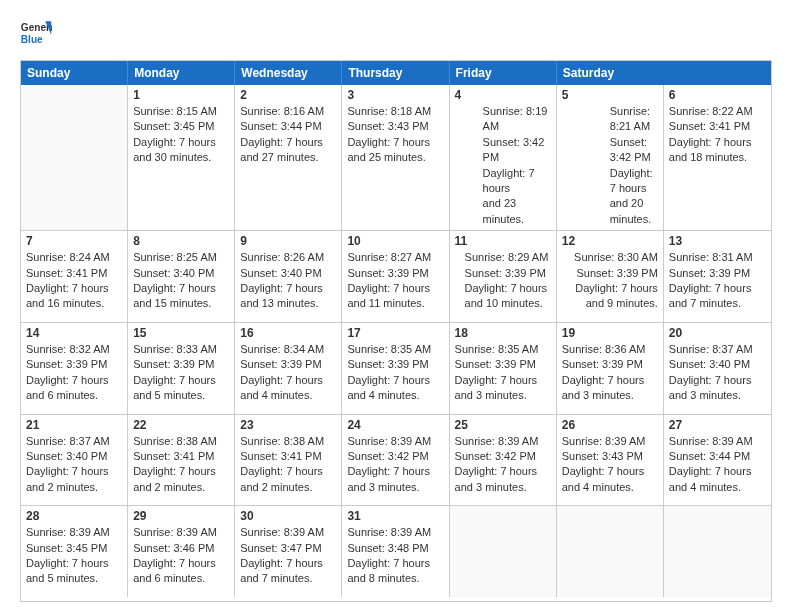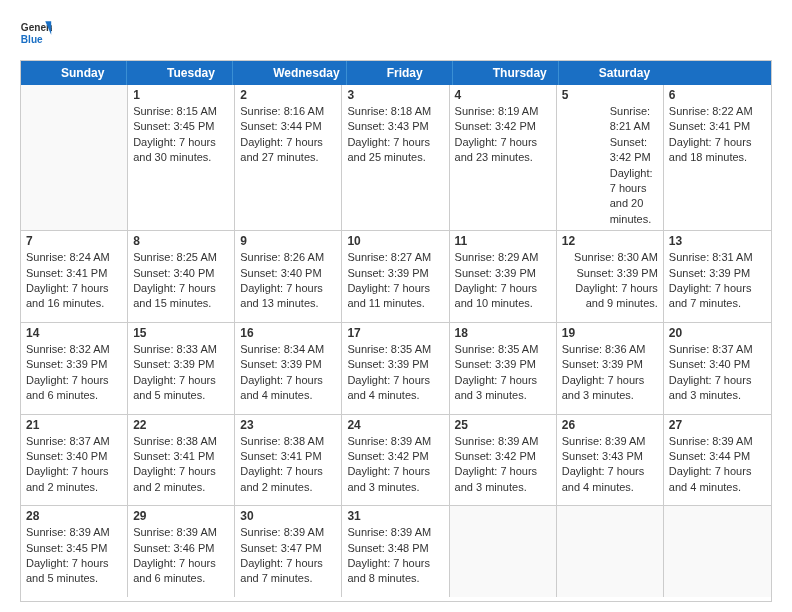--- a/index.html
+++ b/index.html
@@ -53,21 +53,20 @@
       grid-template-columns: repeat(7, 1fr);
       background: #1a6fc4;
     }
     .cal-header-cell {
       color: #fff;
       font-size: 12px;
       font-weight: bold;
       padding: 5px 6px;
       text-align: left;
       border-right: 1px solid #3a8fd4;
-      margin-left: 34px;
     }
     .cal-header-cell:last-child { border-right: none; }
     .cal-body {
       display: flex;
       flex-direction: column;
     }
     .cal-row {
       display: grid;
       grid-template-columns: repeat(7, 1fr);
       border-bottom: 1px solid #ccc;
@@ -109,24 +108,24 @@
     </div>
     <div class="title-block">
       <div class="month-title"></div>
       <div class="subtitle"></div>
     </div>
   </div>
 
   <div class="calendar">
     <div class="cal-header-row">
     <div class="cal-header-cell">Sunday</div>
-        <div class="cal-header-cell">Tuesday</div>
+        <div class="cal-header-cell">Monday</div>
         <div class="cal-header-cell">Wednesday</div>
+        <div class="cal-header-cell">Thursday</div>
         <div class="cal-header-cell">Friday</div>
-        <div class="cal-header-cell">Thursday</div>
         <div class="cal-header-cell">Saturday</div>
       </div>
     <div class="cal-body" style="height: calc(100% - 28px);">
     <div class="cal-row" style="flex: 1 1 0%;">
           <div class="cal-cell empty"></div>
           <div class="cal-cell">
             <div class="day-num">1</div>
             <div class="day-info" style="white-space: pre-line;">Sunrise: 8:15 AM
 Sunset: 3:45 PM
 Daylight: 7 hours
@@ -141,21 +140,21 @@
           </div>
           <div class="cal-cell">
             <div class="day-num">3</div>
             <div class="day-info" style="white-space: pre-line;">Sunrise: 8:18 AM
 Sunset: 3:43 PM
 Daylight: 7 hours
 and 25 minutes.</div>
           </div>
           <div class="cal-cell">
             <div class="day-num">4</div>
-            <div class="day-info" style="white-space: pre-line;">Sunrise: 8:19 AM
+            <div class="day-info" style="white-space: pre-line; margin-left: 28px;">Sunrise: 8:19 AM
 Sunset: 3:42 PM
 Daylight: 7 hours
 and 23 minutes.</div>
           </div>
           <div class="cal-cell">
             <div class="day-num">5</div>
             <div class="day-info" style="white-space: pre-line; margin-left: 48px;">Sunrise: 8:21 AM
 Sunset: 3:42 PM
 Daylight: 7 hours
 and 20 minutes.</div>
@@ -192,21 +191,21 @@
           </div>
           <div class="cal-cell">
             <div class="day-num">10</div>
             <div class="day-info" style="white-space: pre-line;">Sunrise: 8:27 AM
 Sunset: 3:39 PM
 Daylight: 7 hours
 and 11 minutes.</div>
           </div>
           <div class="cal-cell">
             <div class="day-num">11</div>
-            <div class="day-info" style="white-space: pre-line;">Sunrise: 8:29 AM
+            <div class="day-info" style="white-space: pre-line; margin-left: 10px;">Sunrise: 8:29 AM
 Sunset: 3:39 PM
 Daylight: 7 hours
 and 10 minutes.</div>
           </div>
           <div class="cal-cell">
             <div class="day-num">12</div>
             <div class="day-info" style="white-space: pre-line; text-align: right;">Sunrise: 8:30 AM
 Sunset: 3:39 PM
 Daylight: 7 hours
 and 9 minutes.</div>

